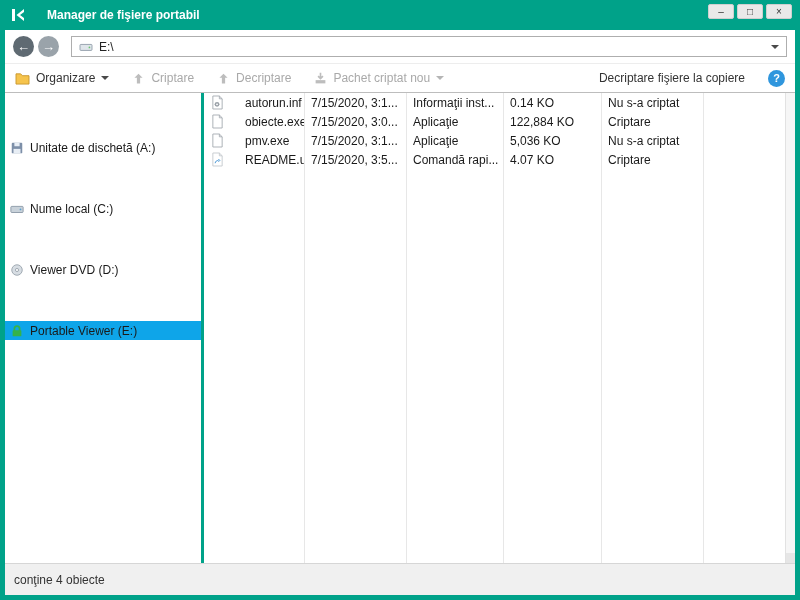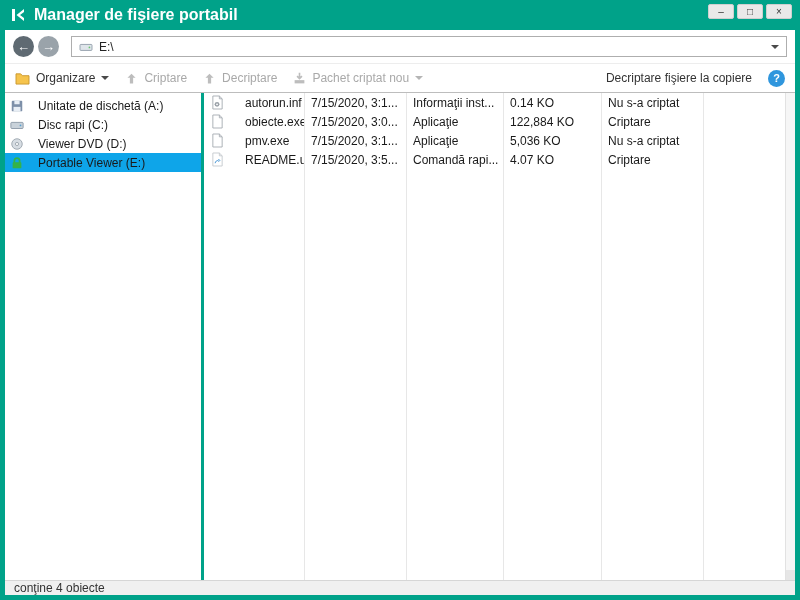--- a/index.html
+++ b/index.html
@@ -6,21 +6,21 @@
   html, body { margin:0; padding:0; width:800px; height:600px; overflow:hidden;
                font-family:"Liberation Sans", sans-serif; }
 
   .window { width:800px; height:600px; background:#00a289; position:relative;
             padding:30px 5px 5px 5px; }
 
   
   .titlebar { position:absolute; top:0; left:0; right:0; height:30px;
               display:flex; align-items:center; padding-left:10px; }
   .logo { display:inline-flex; width:16px; height:16px; }
-  .title { color:#ffffff; font-weight:bold; font-size:16px; margin-left:8px; }
+  .title { color:#ffffff; font-weight:bold; font-size:12px; margin-left:21px; }
   .winbtns { position:absolute; top:4px; right:8px; display:flex; gap:3px; }
   .winbtn { width:26px; height:15px; background:#e9e9e9; border:1px solid #cfcfcf;
             border-radius:2px; font-size:10px; line-height:12px; color:#333;
             padding:0; text-align:center; font-family:inherit; }
 
   
   .client { background:#ffffff; width:100%; height:565px; display:flex;
             flex-direction:column; }
 
   
@@ -33,56 +33,56 @@
   .addressbar { flex:1; margin-left:8px; height:21px; border:1px solid #aeaeae;
                 display:flex; align-items:center; padding:0 7px; gap:6px;
                 font-size:12px; color:#222; background:#fff; }
   .addrtext { flex:1; }
   .caret { width:0; height:0; border-left:4px solid transparent;
            border-right:4px solid transparent; border-top:4px solid #4a4a4a;
            display:inline-block; }
 
   
   .toolbar { height:30px; display:flex; align-items:center; padding:0 10px;
-             gap:16px; border-top:1px solid #ededed; border-bottom:1px solid #bdbdbd;
+             gap:23px; border-top:1px solid #ededed; border-bottom:1px solid #bdbdbd;
              font-size:12px; color:#333; }
   .tool { display:flex; align-items:center; gap:6px; cursor:default; white-space:nowrap; }
   .tool.disabled { color:#a9a9a9; }
   .tool.disabled .caret { border-top-color:#b5b5b5; }
   .spacer { flex:1; }
   .help { width:17px; height:17px; border-radius:50%; background:#2f96dd; color:#fff;
           font-weight:bold; font-size:11px; border:none; line-height:16px;
           text-align:center; padding:0; font-family:inherit; }
 
   
   .content { flex:1; display:flex; min-height:0; }
   .sidebar { width:196px; padding-top:3px; font-size:12px; color:#1a1a1a; }
-  .sideitem { height:19px; display:flex; align-items:center; gap:14px; padding-left:5px;
-              white-space:nowrap; overflow:hidden; }
+  .sideitem { height:19px; display:flex; align-items:center; gap:6px; padding-left:5px;
+              white-space:nowrap; overflow:hidden;margin-top:42px; }
   .sideitem.selected { background:#0ea5e9; }
   .splitter { width:3px; background:#00a289; }
 
   .filelist { flex:1; position:relative; font-size:12px; color:#1a1a1a; overflow:hidden; }
   .collines span { position:absolute; top:0; bottom:0; width:1px; background:#e7e7e7; }
   .cl1{left:100px;} .cl2{left:202px;} .cl3{left:299px;} .cl4{left:397px;} .cl5{left:499px;}
   .lheader, .frow { display:grid; position:relative;
                     grid-template-columns:100px 102px 97px 98px 102px 1fr;
                     align-items:center; }
   .lheader { height:25px; color:#222; }
   .frow { height:19px; }
   .cell { padding-left:7px; white-space:nowrap; overflow:hidden; }
   .namecell { display:flex; align-items:center; gap:21px; padding-left:7px;
               white-space:nowrap; overflow:hidden; }
   .sort { font-size:10px; color:#555; margin-left:9px; font-weight:bold; }
 
   .vscroll { width:10px; background:#f6f6f6; border-left:1px solid #e2e2e2; position:relative; }
   .scorner { position:absolute; bottom:0; left:0; right:0; height:10px; background:#e6e6e6; }
 
   
-  .statusbar { height:15px; background:#f0f0f0; border-top:1px solid #d6d6d6;
+  .statusbar { height:32px; background:#f0f0f0; border-top:1px solid #d6d6d6;
                display:flex; align-items:center; padding-left:9px; font-size:12px;
                color:#333; }
 
   svg { display:block; }
 </style>
 </head>
 <body>
 
 <div class="window">
 
@@ -179,21 +179,21 @@
           </span>
           <span>Unitate de dischetă (A:)</span>
         </div>
         <div class="sideitem">
           <span>
             <svg width="14" height="14" viewBox="0 0 16 16">
               <rect x="1" y="5" width="14" height="7" rx="1" fill="#c9d2da" stroke="#8795a3"></rect>
               <circle cx="12" cy="8.5" r="1" fill="#57a0d0"></circle>
             </svg>
           </span>
-          <span>Disc rapi (C:)</span>
+          <span>Nume local (C:)</span>
         </div>
         <div class="sideitem">
           <span>
             <svg width="14" height="14" viewBox="0 0 16 16">
               <circle cx="8" cy="8" r="6" fill="#d7dde3" stroke="#98a2ac"></circle>
               <circle cx="8" cy="8" r="1.8" fill="#ffffff" stroke="#98a2ac"></circle>
             </svg>
           </span>
           <span>Viewer DVD (D:)</span>
         </div>

